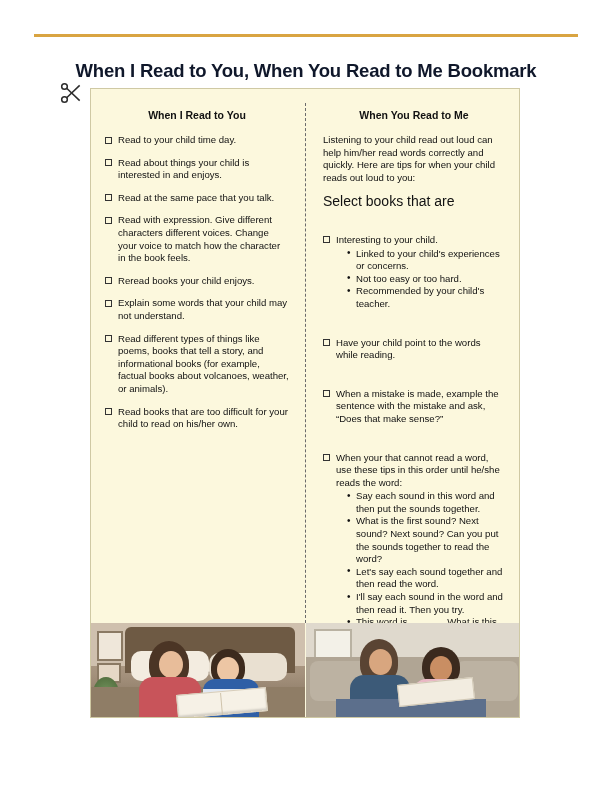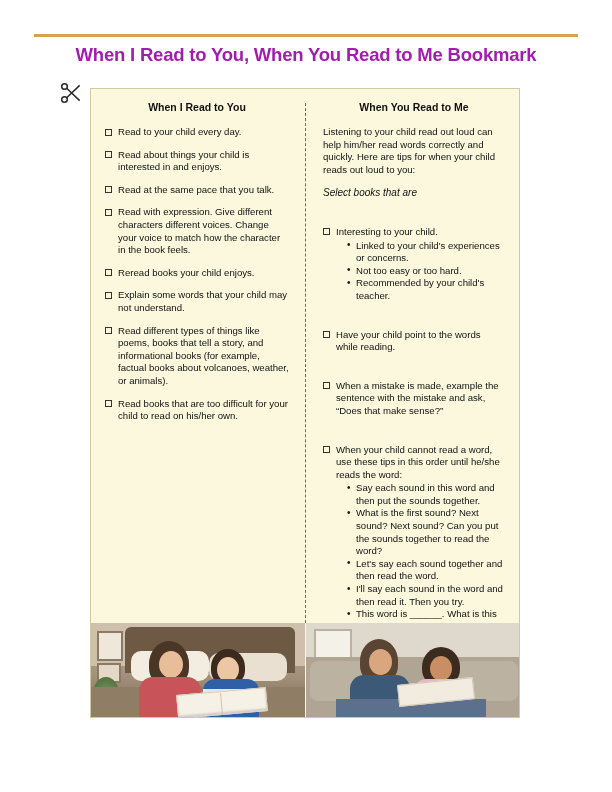--- a/index.html
+++ b/index.html
@@ -25,27 +25,27 @@
     position: absolute;
     left: 34px;
     top: 34px;
     width: 544px;
     height: 3px;
     background: #d9a441;
   }
   .page-title {
     position: absolute;
     left: 34px;
-    top: 44px;
+    top: 60px;
     width: 544px;
     text-align: center;
     font-size: 18.5px;
     font-weight: bold;
     letter-spacing: -0.2px;
-    color: #a21caf;
+    color: #0f172a;
   }
   .scissors {
     position: absolute;
     left: 58px;
     top: 80px;
     width: 26px;
     height: 26px;
     color: #2b2b2b;
   }
   .bookmark {
@@ -62,41 +62,40 @@
     position: absolute;
     left: 0;
     top: 0;
     width: 100%;
     height: 536px;
     display: flex;
   }
   .col {
     box-sizing: border-box;
     width: 50%;
-    padding: 12px 14px 0 14px;
+    padding: 20px 14px 0 14px;
   }
   .col-left { padding-right: 16px; }
   .col-right { padding-left: 18px; }
   .col-title {
     text-align: center;
     font-size: 10.5px;
     font-weight: bold;
     margin: 0 0 13px 0;
     color: #111111;
   }
   .intro {
     font-size: 9.6px;
     line-height: 12.6px;
     margin: 0 0 11px 0;
   }
   .lead {
-    font-size: 10px;
+    font-size: 14px;
     line-height: 12.6px;
     margin: 0 0 10px 0;
-    font-style: italic;
   }
   ul.checks {
     list-style: none;
     margin: 0;
     padding: 0;
   }
   ul.checks > li {
     position: relative;
     padding-left: 13px;
     font-size: 9.6px;
@@ -213,21 +212,21 @@
     </svg>
   </div>
 
   <div class="bookmark">
 
     <div class="cols">
 
       <div class="col col-left">
         <div class="col-title">When I Read to You</div>
         <ul class="checks">
-          <li><span class="box"></span><span>Read to your child every day.</span></li>
+          <li><span class="box"></span><span>Read to your child time day.</span></li>
           <li><span class="box"></span><span>Read about things your child is interested in and enjoys.</span></li>
           <li><span class="box"></span><span>Read at the same pace that you talk.</span></li>
           <li><span class="box"></span><span>Read with expression. Give different characters different voices. Change your voice to match how the character in the book feels.</span></li>
           <li><span class="box"></span><span>Reread books your child enjoys.</span></li>
           <li><span class="box"></span><span>Explain some words that your child may not understand.</span></li>
           <li><span class="box"></span><span>Read different types of things like poems, books that tell a story, and informational books (for example, factual books about volcanoes, weather, or animals).</span></li>
           <li><span class="box"></span><span>Read books that are too difficult for your child to read on his/her own.</span></li>
         </ul>
       </div>
 
@@ -248,21 +247,21 @@
           <li>
             <span class="box"></span>
             <span>Have your child point to the words while reading.</span>
           </li>
           <li>
             <span class="box"></span>
             <span>When a mistake is made, example the sentence with the mistake and ask, “Does that make sense?”</span>
           </li>
           <li>
             <span class="box"></span>
-            <span>When your child cannot read a word, use these tips in this order until he/she reads the word:</span>
+            <span>When your that cannot read a word, use these tips in this order until he/she reads the word:</span>
             <ul class="bullets">
               <li>Say each sound in this word and then put the sounds together.</li>
               <li>What is the first sound? Next sound? Next sound? Can you put the sounds together to read the word?</li>
               <li>Let's say each sound together and then read the word.</li>
               <li>I'll say each sound in the word and then read it. Then you try.</li>
               <li>This word is ______. What is this word? Read this sentence again.</li>
             </ul>
           </li>
         </ul>
       </div>

